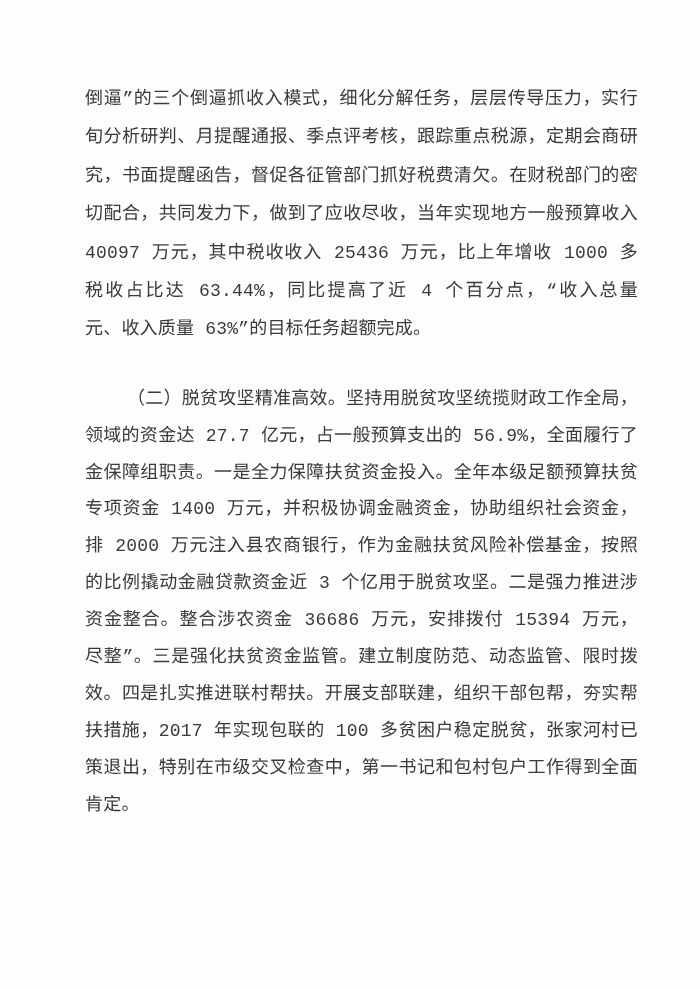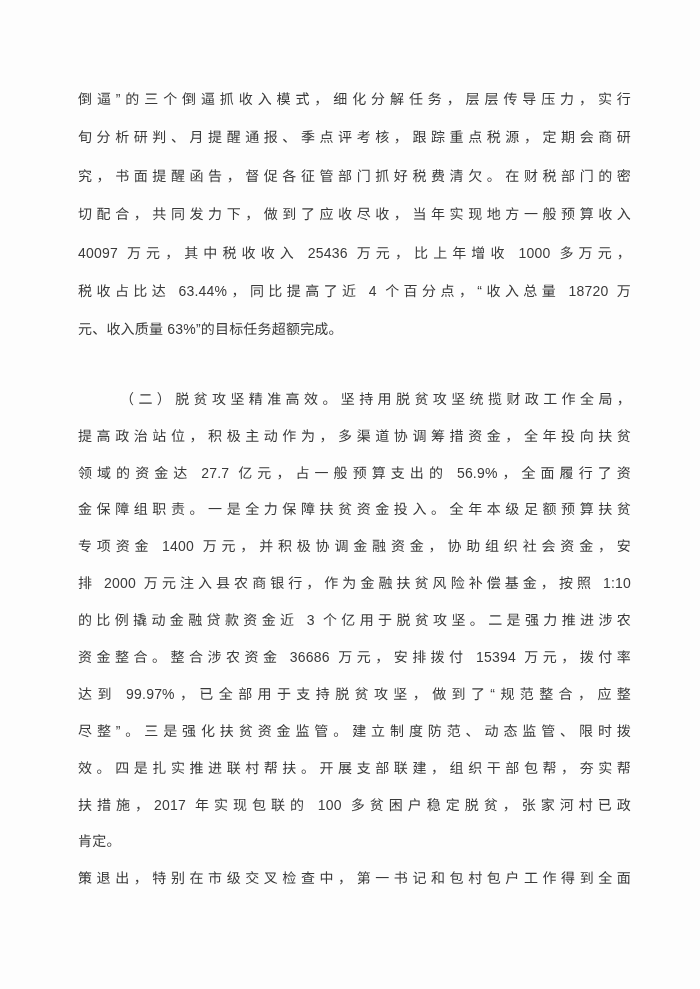--- a/index.html
+++ b/index.html
@@ -17,25 +17,25 @@
   .page {
     position: absolute;
     left: 0;
     top: 0;
     width: 700px;
     height: 989px;
     background: #fdfdfd;
   }
   .text-block {
     position: absolute;
-    left: 78px;
+    left: 85px;
     top: 80px;
     width: 553px;
-    font-family: Liberation Sans, sans-serif;
-    font-size: 14px;
+    font-family: Liberation Mono, monospace;
+    font-size: 18px;
     color: #3a3a3a;
     -webkit-font-smoothing: antialiased;
   }
   .paragraph {
     margin: 0;
     padding: 0;
   }
   .line {
     text-align: justify;
     text-align-last: justify;
@@ -67,28 +67,26 @@
         <div class="line">倒逼”的三个倒逼抓收入模式，细化分解任务，层层传导压力，实行</div>
         <div class="line">旬分析研判、月提醒通报、季点评考核，跟踪重点税源，定期会商研</div>
         <div class="line">究，书面提醒函告，督促各征管部门抓好税费清欠。在财税部门的密</div>
         <div class="line">切配合，共同发力下，做到了应收尽收，当年实现地方一般预算收入</div>
         <div class="line">40097 万元，其中税收收入 25436 万元，比上年增收 1000 多万元，</div>
         <div class="line">税收占比达 63.44%，同比提高了近 4 个百分点，“收入总量 18720 万</div>
         <div class="line para-last">元、收入质量 63%”的目标任务超额完成。</div>
       </div>
       <div class="paragraph para-2">
         <div class="line indent">（二）脱贫攻坚精准高效。坚持用脱贫攻坚统揽财政工作全局，</div>
-        <div class="line">提高政治站位，积极主动作为，多渠道协调筹措资金，全年投向扶贫</div>
         <div class="line">领域的资金达 27.7 亿元，占一般预算支出的 56.9%，全面履行了资</div>
         <div class="line">金保障组职责。一是全力保障扶贫资金投入。全年本级足额预算扶贫</div>
         <div class="line">专项资金 1400 万元，并积极协调金融资金，协助组织社会资金，安</div>
         <div class="line">排 2000 万元注入县农商银行，作为金融扶贫风险补偿基金，按照 1:10</div>
         <div class="line">的比例撬动金融贷款资金近 3 个亿用于脱贫攻坚。二是强力推进涉农</div>
         <div class="line">资金整合。整合涉农资金 36686 万元，安排拨付 15394 万元，拨付率</div>
-        <div class="line">达到 99.97%，已全部用于支持脱贫攻坚，做到了“规范整合，应整</div>
         <div class="line">尽整”。三是强化扶贫资金监管。建立制度防范、动态监管、限时拨</div>
         <div class="line">效。四是扎实推进联村帮扶。开展支部联建，组织干部包帮，夯实帮</div>
         <div class="line">扶措施，2017 年实现包联的 100 多贫困户稳定脱贫，张家河村已政</div>
+        <div class="line">策退出，特别在市级交叉检查中，第一书记和包村包户工作得到全面</div>
         <div class="line para-last">肯定。</div>
-        <div class="line">策退出，特别在市级交叉检查中，第一书记和包村包户工作得到全面</div>
       </div>
     </div>
 </div>
 
 </body></html>

